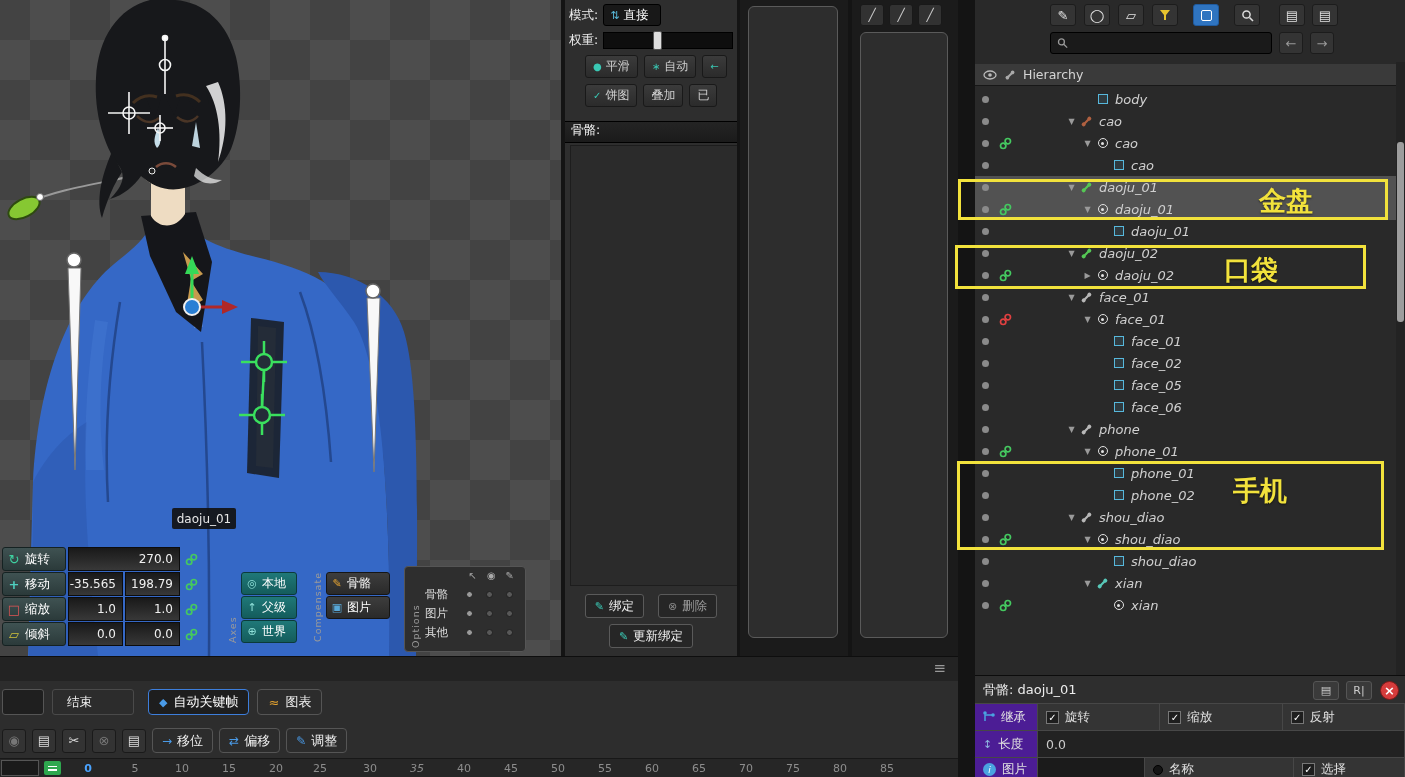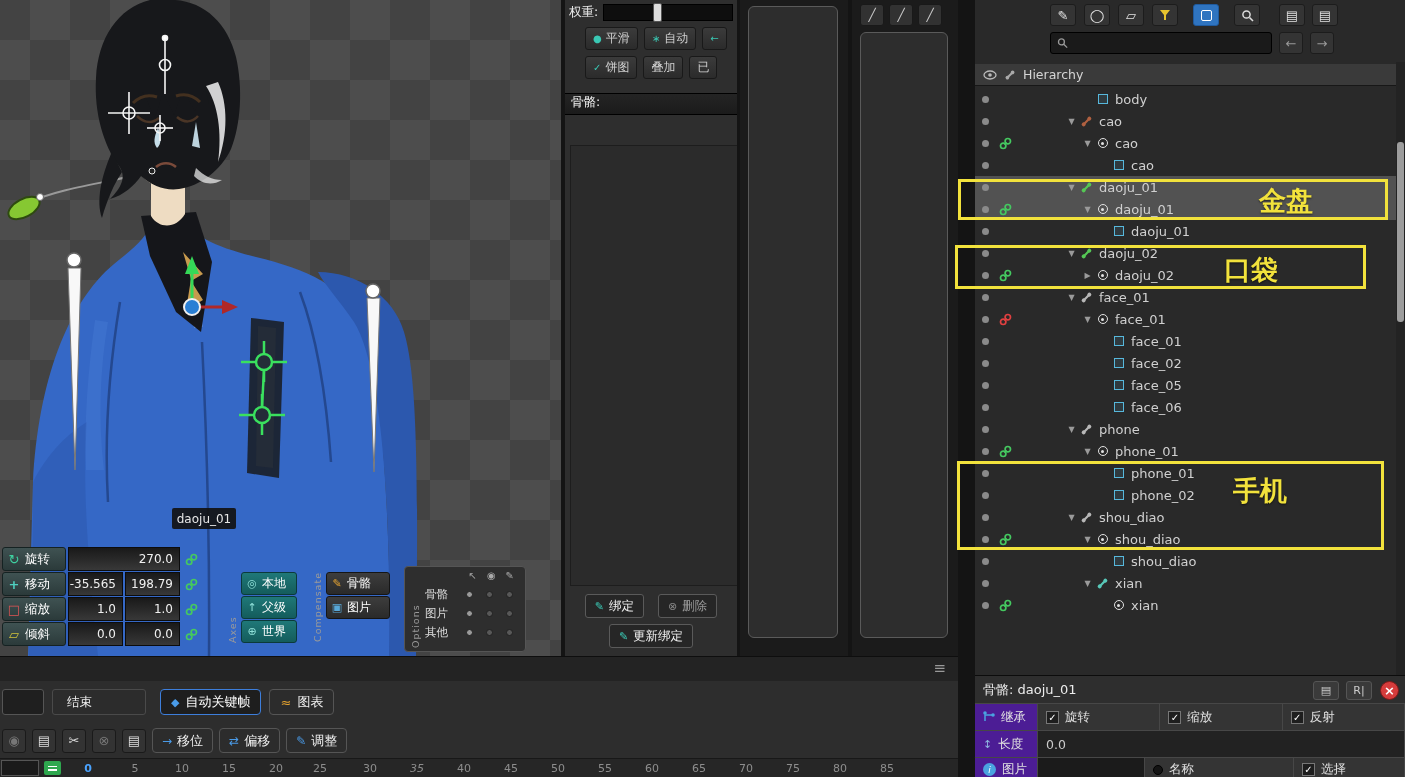--- a/index.html
+++ b/index.html
@@ -106,21 +106,21 @@
   .tree-row.selected{background:#525252;}
   .gutter{width:44px;display:flex;align-items:center;flex:none;}
   .vis-dot{width:7px;height:7px;border-radius:50%;background:#8a8a8a;margin-left:7px;flex:none;}
   .chain-slot{width:14px;height:14px;margin-left:9px;display:flex;align-items:center;justify-content:center;flex:none;}
   .indent{flex:none;}
   .tri{width:13px;flex:none;font-size:8px;color:#9a9a9a;text-align:center;}
   .node-ic{width:17px;flex:none;display:flex;align-items:center;justify-content:center;}
   .slot-ic{width:10px;height:10px;border:1.5px solid #e2e2e2;border-radius:50%;position:relative;display:inline-block;}
   .slot-ic::after{content:"";position:absolute;inset:0;margin:auto;width:3px;height:3px;border-radius:50%;background:#e2e2e2;}
   .img-ic{width:10px;height:10px;border:1.5px solid #57b8dc;background:rgba(87,184,220,.12);display:inline-block;}
-  .tree-label{margin-left:4px;white-space:nowrap;}
+  .tree-label{margin-left:4px;white-space:nowrap;font-style:italic;}
   .scrolltrack{position:absolute;right:0;top:62px;bottom:0;width:9px;background:#232323;}
   .scrollthumb{position:absolute;right:1px;top:80px;width:7px;height:180px;background:#9d9d9d;border-radius:3px;}
 
   
   .annotation-box{position:absolute;border:3px solid #f2e23c;z-index:9;pointer-events:none;}
   .annotation-label{position:absolute;z-index:10;color:#f2e23c;font-size:27px;font-weight:bold;pointer-events:none;
     text-shadow:0 1px 2px rgba(0,0,0,.6);}
 
   
   .props{position:absolute;left:975px;top:675px;width:430px;height:102px;background:#2e2e2e;border-top:1px solid #0c0c0c;overflow:hidden;}
@@ -142,21 +142,21 @@
     justify-content:center;font-size:10px;color:#fff;flex:none;}
   .name-dot{width:10px;height:10px;border-radius:50%;background:#141414;border:1px solid #000;display:inline-block;}
   .pic{color:#8fb8e0;font-size:11px;}
   .info-ic{width:13px;height:13px;border-radius:50%;background:#4aa3e0;color:#fff;font-size:9px;font-style:italic;
     display:flex;align-items:center;justify-content:center;flex:none;}
 
   
   .timeline{position:absolute;left:0;top:681px;width:958px;height:96px;background:#2d2d2d;}
   .tl-row1{position:absolute;left:2px;top:8px;display:flex;align-items:center;gap:8px;}
   .frame-input{width:42px;height:26px;background:#1f1f1f;border:1px solid #555;border-radius:3px;}
-  .end-box{width:94px;height:26px;background:#2c2c2c;border:1px solid #4a4a4a;border-radius:3px;
+  .end-box{width:82px;height:26px;background:#2c2c2c;border:1px solid #4a4a4a;border-radius:3px;
     display:flex;align-items:center;padding:0 0 0 14px;font-size:12.5px;color:#eee;}
   .autokey-btn{margin-left:6px;height:26px;background:#1e1e1e;border:1px solid #3d7edb;border-radius:4px;color:#fff;
     font-size:13px;display:flex;align-items:center;gap:6px;padding:0 10px;}
   .ak-ic{color:#4a9be8;font-size:11px;}
   .graph-btn{height:26px;background:#2c2c2c;border:1px solid #555;border-radius:4px;color:#eee;font-size:13px;
     display:flex;align-items:center;gap:6px;padding:0 10px;}
   .g-ic{color:#e0a030;font-size:13px;}
   .tl-row2{position:absolute;left:2px;top:47px;display:flex;align-items:center;gap:6px;}
   .tl-icon{width:24px;height:24px;background:#333;border:1px solid #1a1a1a;border-radius:3px;color:#ddd;
     display:flex;align-items:center;justify-content:center;font-size:13px;}
@@ -372,20 +372,27 @@
       </div>
     </div>
   </div>
 
   <div class="midstrip">
     <span class="menu-ic">≡</span>
   </div>
 
   <div class="weights">
     <div class="w-row">
+      <span>模式:</span>
+      <div class="mode-btn">
+        <span class="mode-ic">⇅</span>
+        <span>直接</span>
+      </div>
+    </div>
+    <div class="w-row">
       <span>权重:</span>
       <div class="w-slider">
         <div class="w-handle"></div>
       </div>
     </div>
     <div class="w-btnrow">
       <div class="w-btn">
         <span class="w-bic">●</span>
         <span>平滑</span>
       </div>

